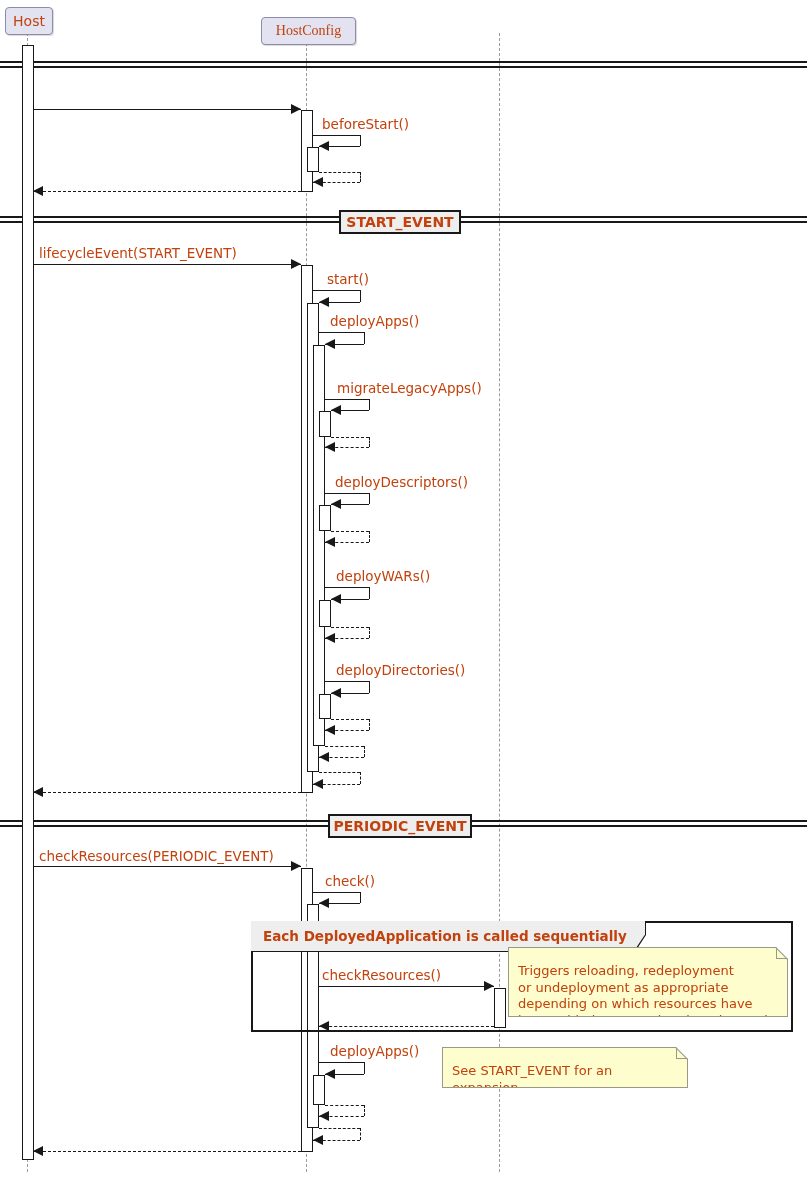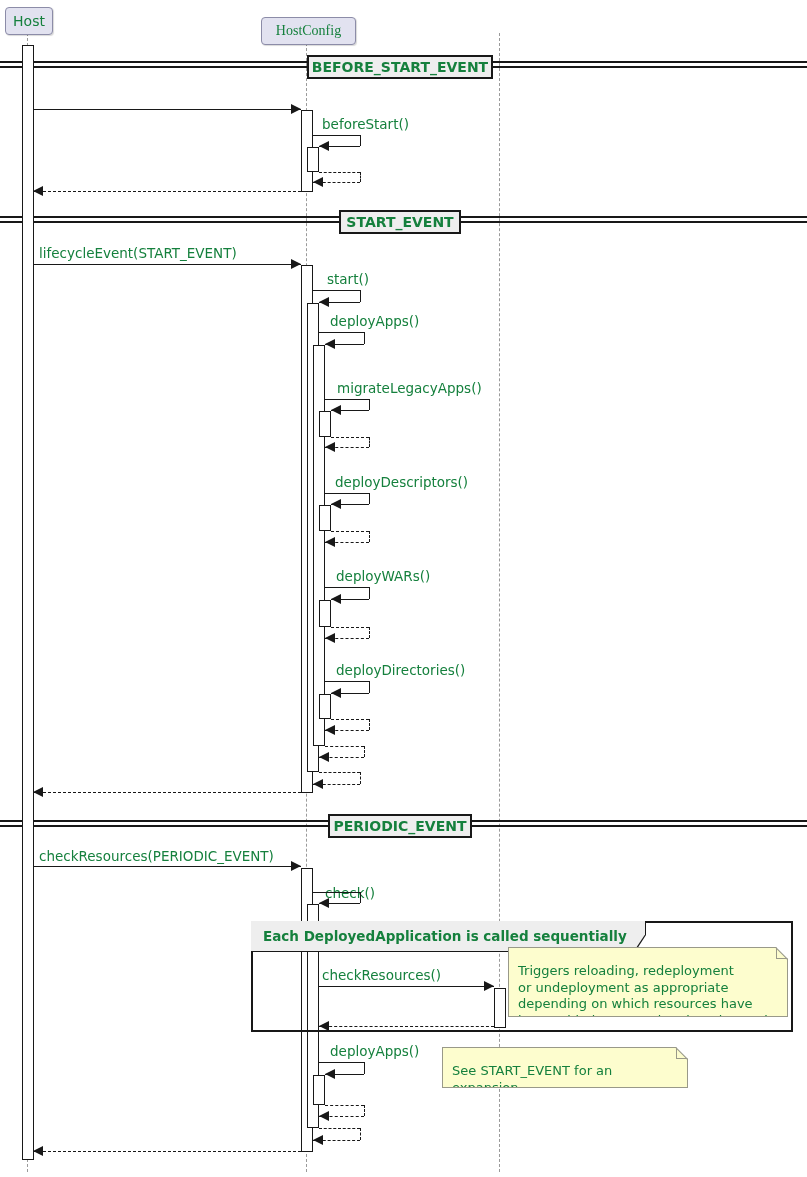--- a/index.html
+++ b/index.html
@@ -1,17 +1,17 @@
 <!DOCTYPE html>
 <html><head>
 <meta charset="utf-8">
 <style>
   html,body{margin:0;padding:0;background:#ffffff;}
   #canvas{position:relative;width:807px;height:1177px;background:#ffffff;
-          font-family:"DejaVu Sans",sans-serif;color:#15803d;overflow:hidden;}
+          font-family:"DejaVu Sans",sans-serif;color:#c2410c;overflow:hidden;}
   
   .lifeline{position:absolute;width:0;border-left:1px dashed #9a9a9a;}
   
   .act{position:absolute;width:12px;background:#ffffff;border:1px solid #181818;box-sizing:border-box;}
   
   .sh{position:absolute;height:0;border-top:1px solid #181818;}
   .dh{position:absolute;height:0;border-top:1px dashed #181818;}
   .sv{position:absolute;width:0;border-left:1px solid #181818;}
   .dv{position:absolute;width:0;border-left:1px dashed #181818;}
   
@@ -79,23 +79,20 @@
   <div class="act" style="left:319px;top:411px;height:26px;"></div>
   <div class="act" style="left:319px;top:505px;height:26px;"></div>
   <div class="act" style="left:319px;top:600px;height:27px;"></div>
   <div class="act" style="left:319px;top:694px;height:25px;"></div>
 
   <div class="act" style="left:301px;top:868px;height:284px;"></div>
   <div class="act" style="left:307px;top:904px;height:224px;"></div>
   <div class="act" style="left:313px;top:1075px;height:30px;"></div>
   <div class="act" style="left:494px;top:988px;height:40px;"></div>
 
-  <div class="divbox" style="left:307px;top:55px;width:186px;height:24px;">
-    <span>BEFORE_START_EVENT</span>
-  </div>
   <div class="divbox" style="left:339px;top:210px;width:122px;height:24px;">
     <span>START_EVENT</span>
   </div>
   <div class="divbox" style="left:328px;top:814px;width:144px;height:24px;">
     <span>PERIODIC_EVENT</span>
   </div>
 
   <div class="sh" style="left:33px;top:109px;width:268px;"></div>
   <div class="arr-r" style="left:291px;top:104px;"></div>
 
@@ -179,21 +176,21 @@
   <div class="dh" style="left:313px;top:784px;width:47px;"></div>
   <div class="arr-l" style="left:313px;top:779px;"></div>
 
   <div class="dh" style="left:33px;top:792px;width:268px;"></div>
   <div class="arr-l" style="left:33px;top:787px;"></div>
 
   <div class="lbl" style="left:39px;top:849px;">checkResources(PERIODIC_EVENT)</div>
   <div class="sh" style="left:33px;top:866px;width:268px;"></div>
   <div class="arr-r" style="left:291px;top:861px;"></div>
 
-  <div class="lbl" style="left:325px;top:874px;margin-top:12px;">check()</div>
+  <div class="lbl" style="left:325px;top:874px;">check()</div>
   <div class="sh" style="left:313px;top:892px;width:47px;"></div>
   <div class="sv" style="left:360px;top:892px;height:11px;"></div>
   <div class="sh" style="left:319px;top:903px;width:41px;"></div>
   <div class="arr-l" style="left:319px;top:898px;"></div>
 
   <div class="group" style="left:251px;top:921px;width:542px;height:111px;">
     <div class="ghead-outer" style="width:395px;height:31px;">
       <div class="ghead-inner">Each DeployedApplication is called sequentially</div>
     </div>
   </div>

